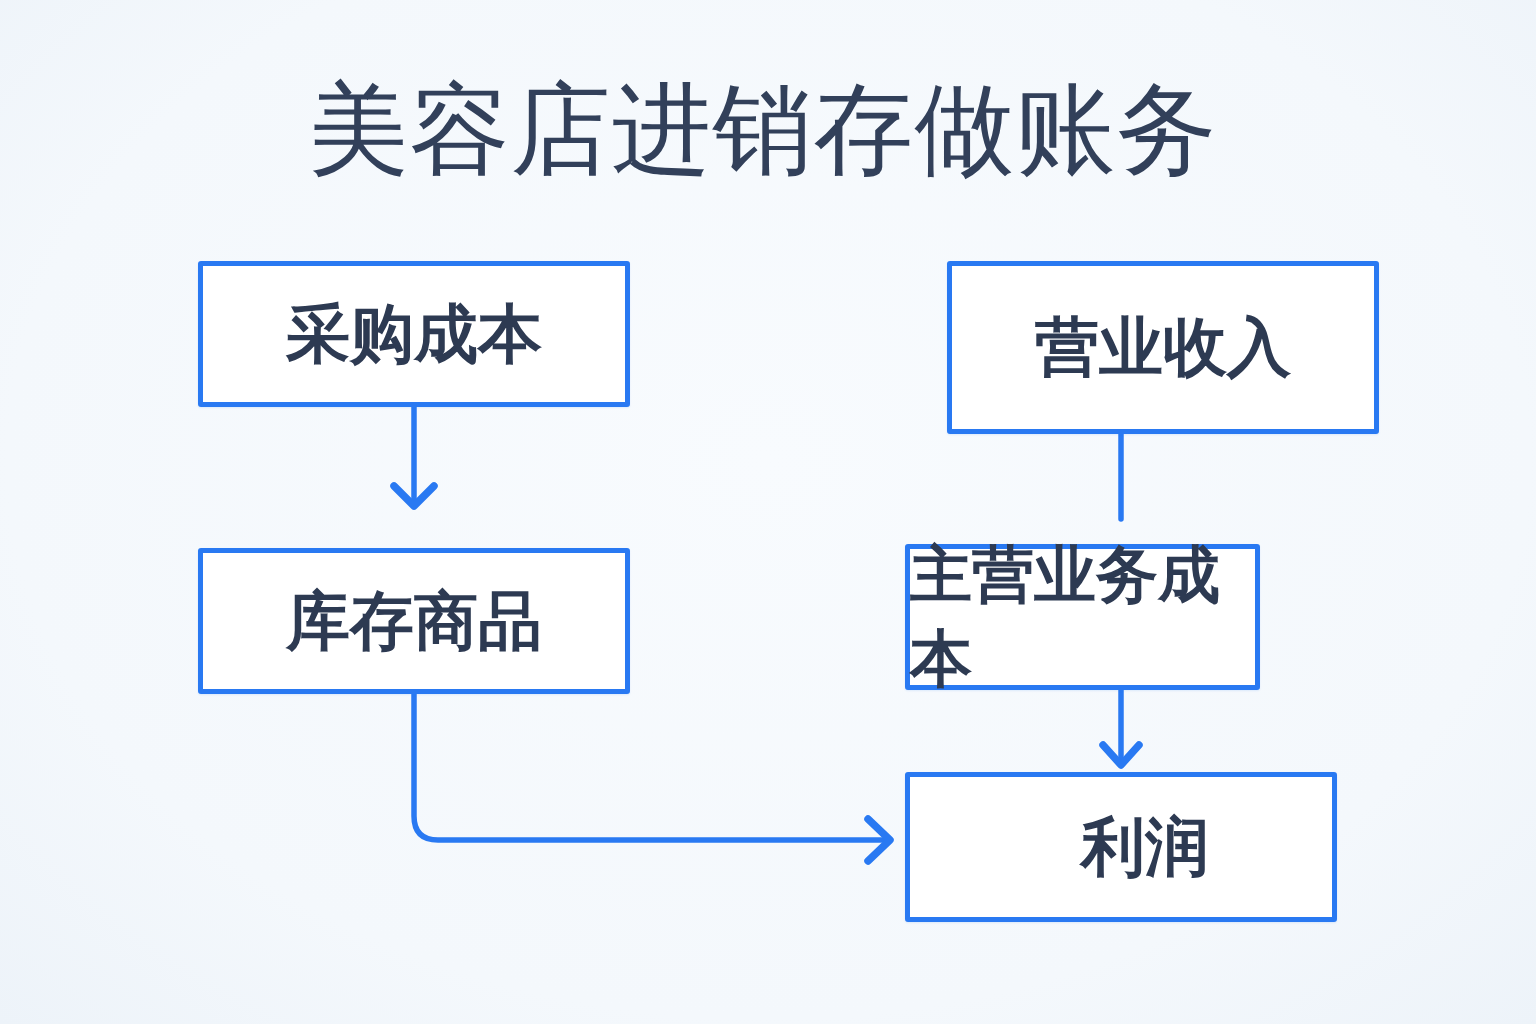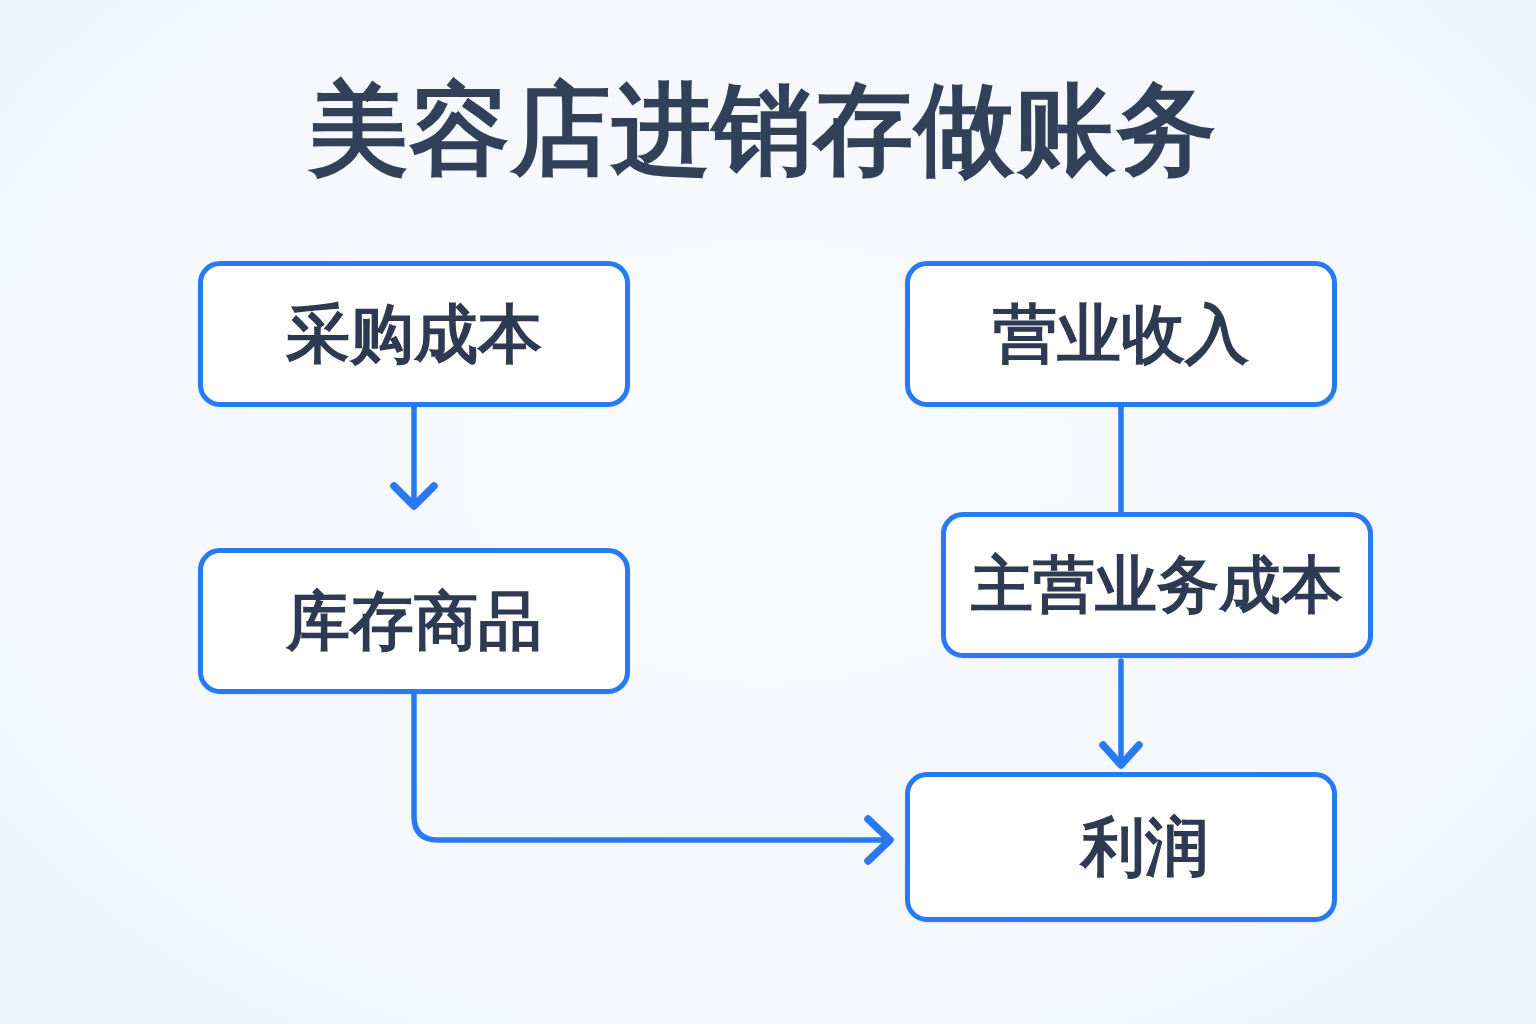--- a/index.html
+++ b/index.html
@@ -23,42 +23,42 @@
     background: radial-gradient(ellipse at 50% 45%, #f8fbfe 0%, var(--background) 70%, #edf3f9 100%);
     overflow: hidden;
   }
   .title {
     position: absolute;
     top: 64px;
     left: 0;
     width: 1480px;
     text-align: center;
     font-size: 100px;
-    font-weight: 700;
+    font-weight: 400;
     letter-spacing: 1px;
     color: var(--title-text);
     padding-left: 46px;
   }
   .node {
     position: absolute;
     background: var(--box-fill);
     border: 5px solid var(--box-border);
-    border-radius: 22px;
+    border-radius: 3px;
     display: flex;
     align-items: center;
     justify-content: center;
     font-size: 64px;
     font-weight: 700;
     color: var(--box-text);
     box-shadow: 0 1px 2px rgba(41,121,242,0.12);
   }
   .node-purchase-cost     { left: 198px; top: 261px; width: 432px; height: 146px; }
   .node-inventory-goods   { left: 198px; top: 548px; width: 432px; height: 146px; }
-  .node-operating-revenue { left: 905px; top: 261px; width: 432px; height: 146px; }
-  .node-main-business-cost{ left: 905px; top: 512px; width: 432px; height: 146px; font-size: 62px; margin-left: 36px; }
+  .node-operating-revenue { left: 947px; top: 261px; width: 432px; height: 173px; }
+  .node-main-business-cost{ left: 905px; top: 544px; width: 355px; height: 146px; font-size: 62px; }
   .node-profit            { left: 905px; top: 772px; width: 432px; height: 150px; padding-left: 48px; }
   .connectors {
     position: absolute;
     left: 0; top: 0;
     width: 1536px;
     height: 1024px;
     pointer-events: none;
   }
   .edge {
     stroke: var(--connector);

